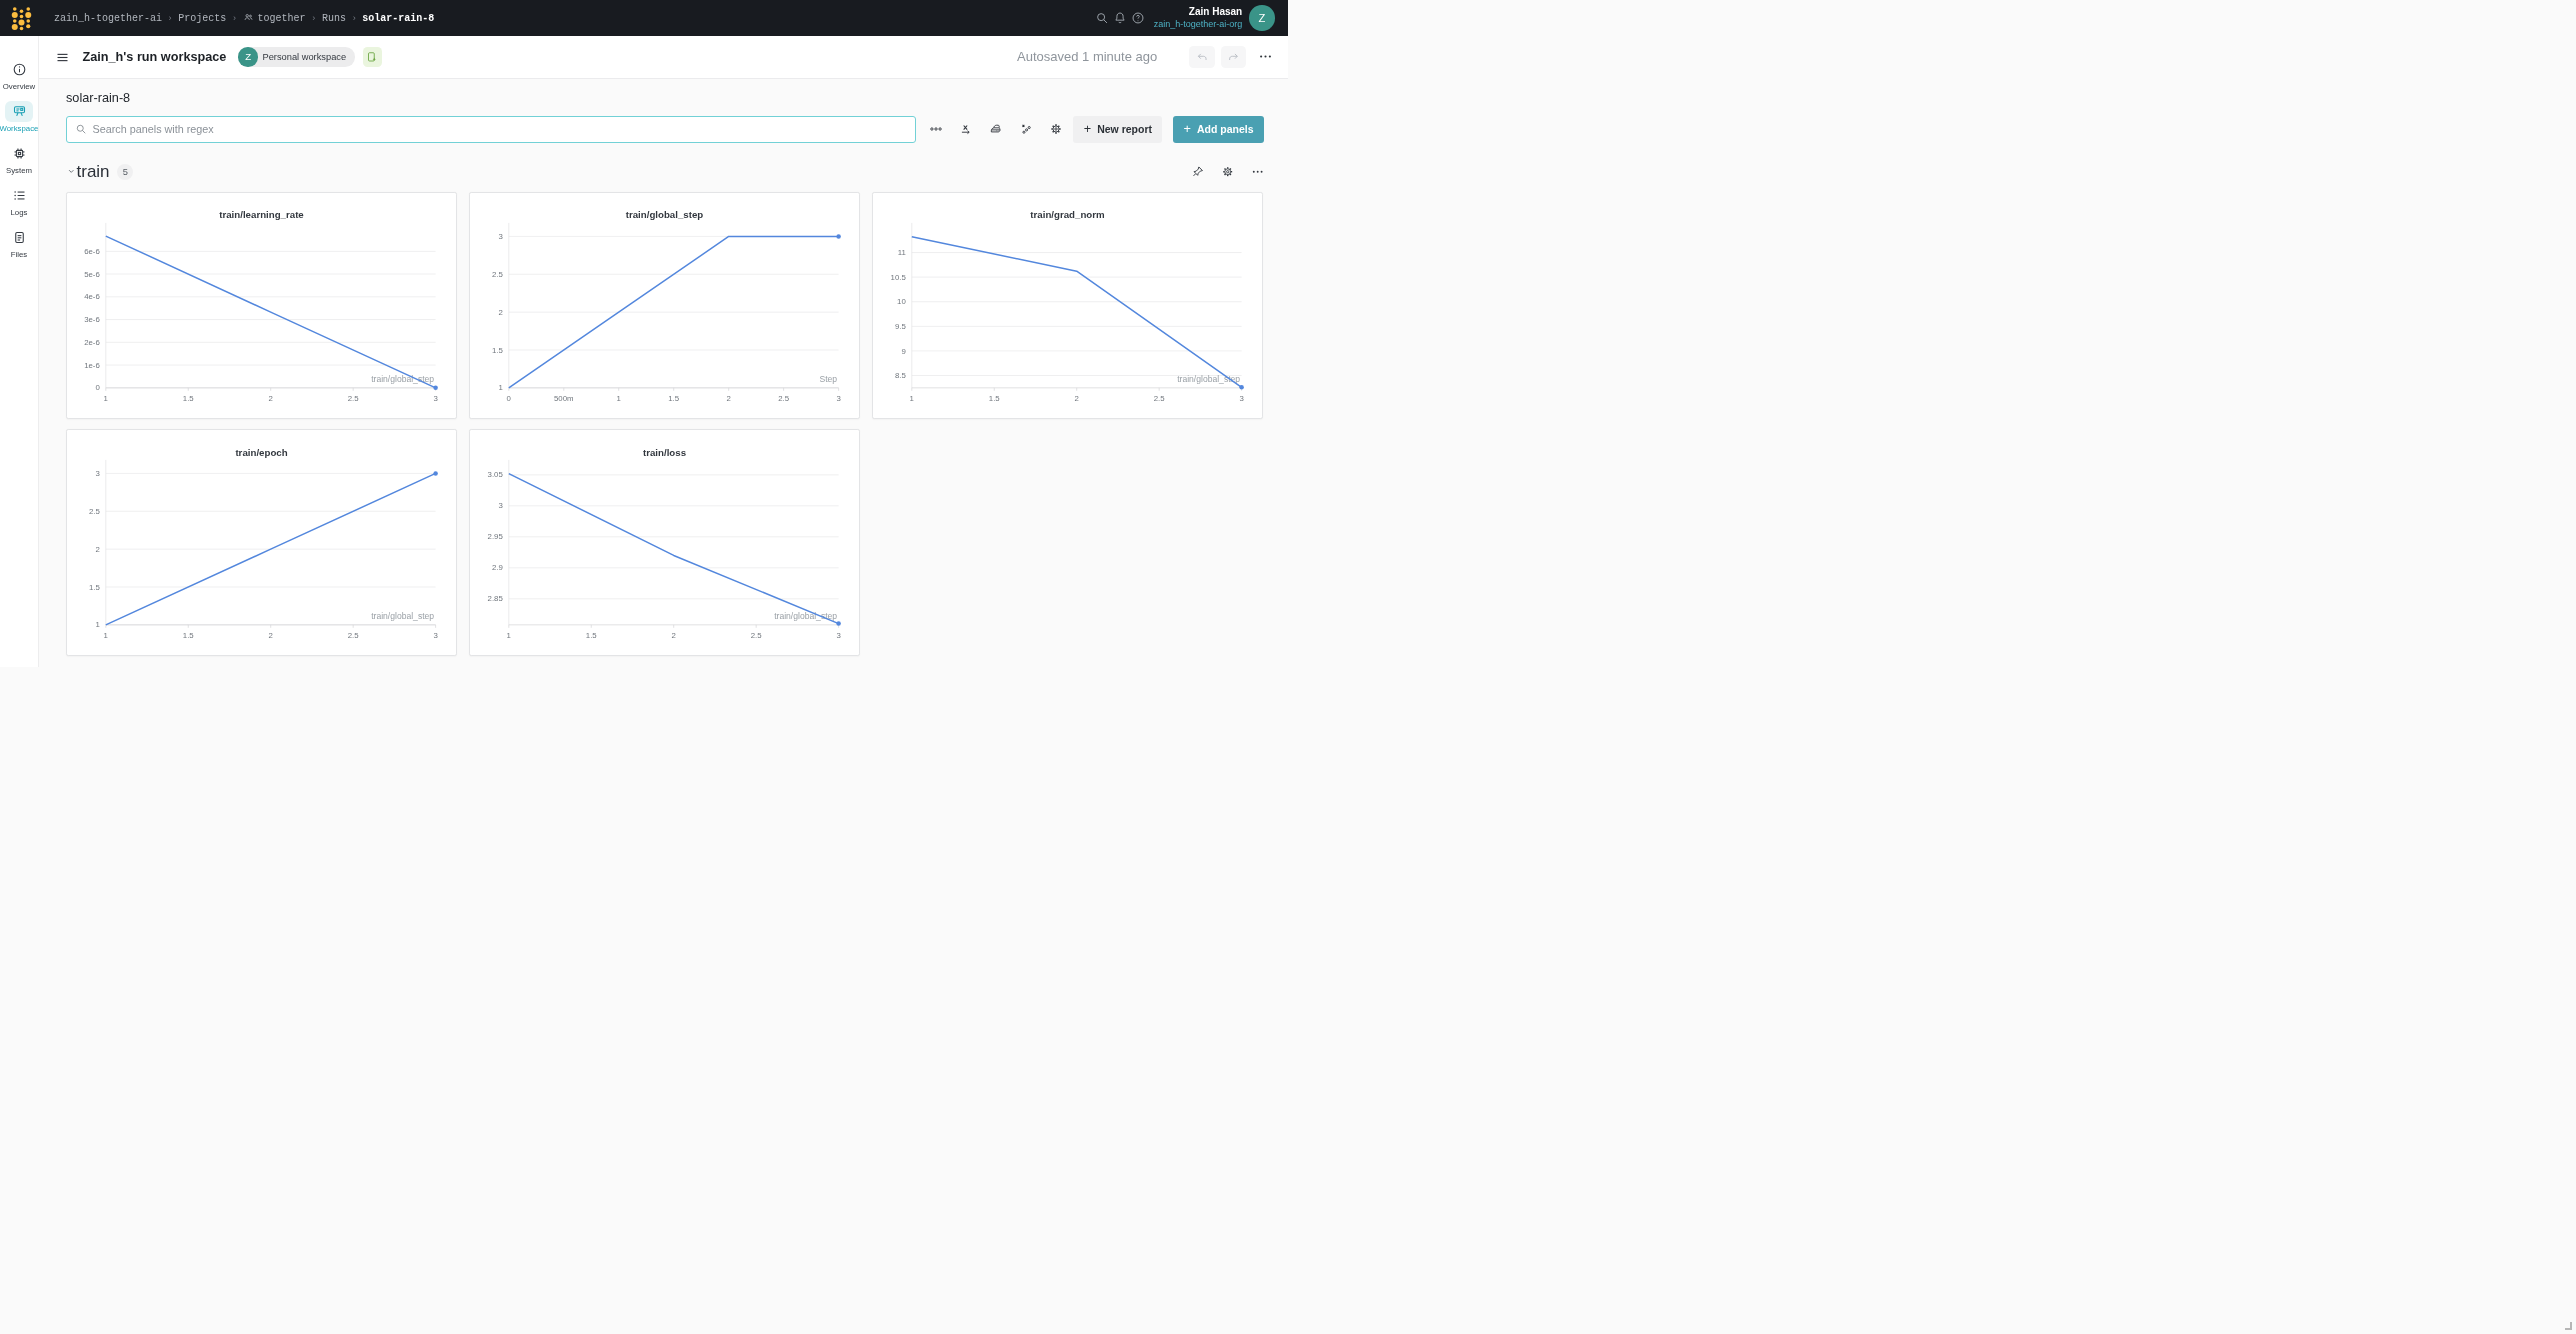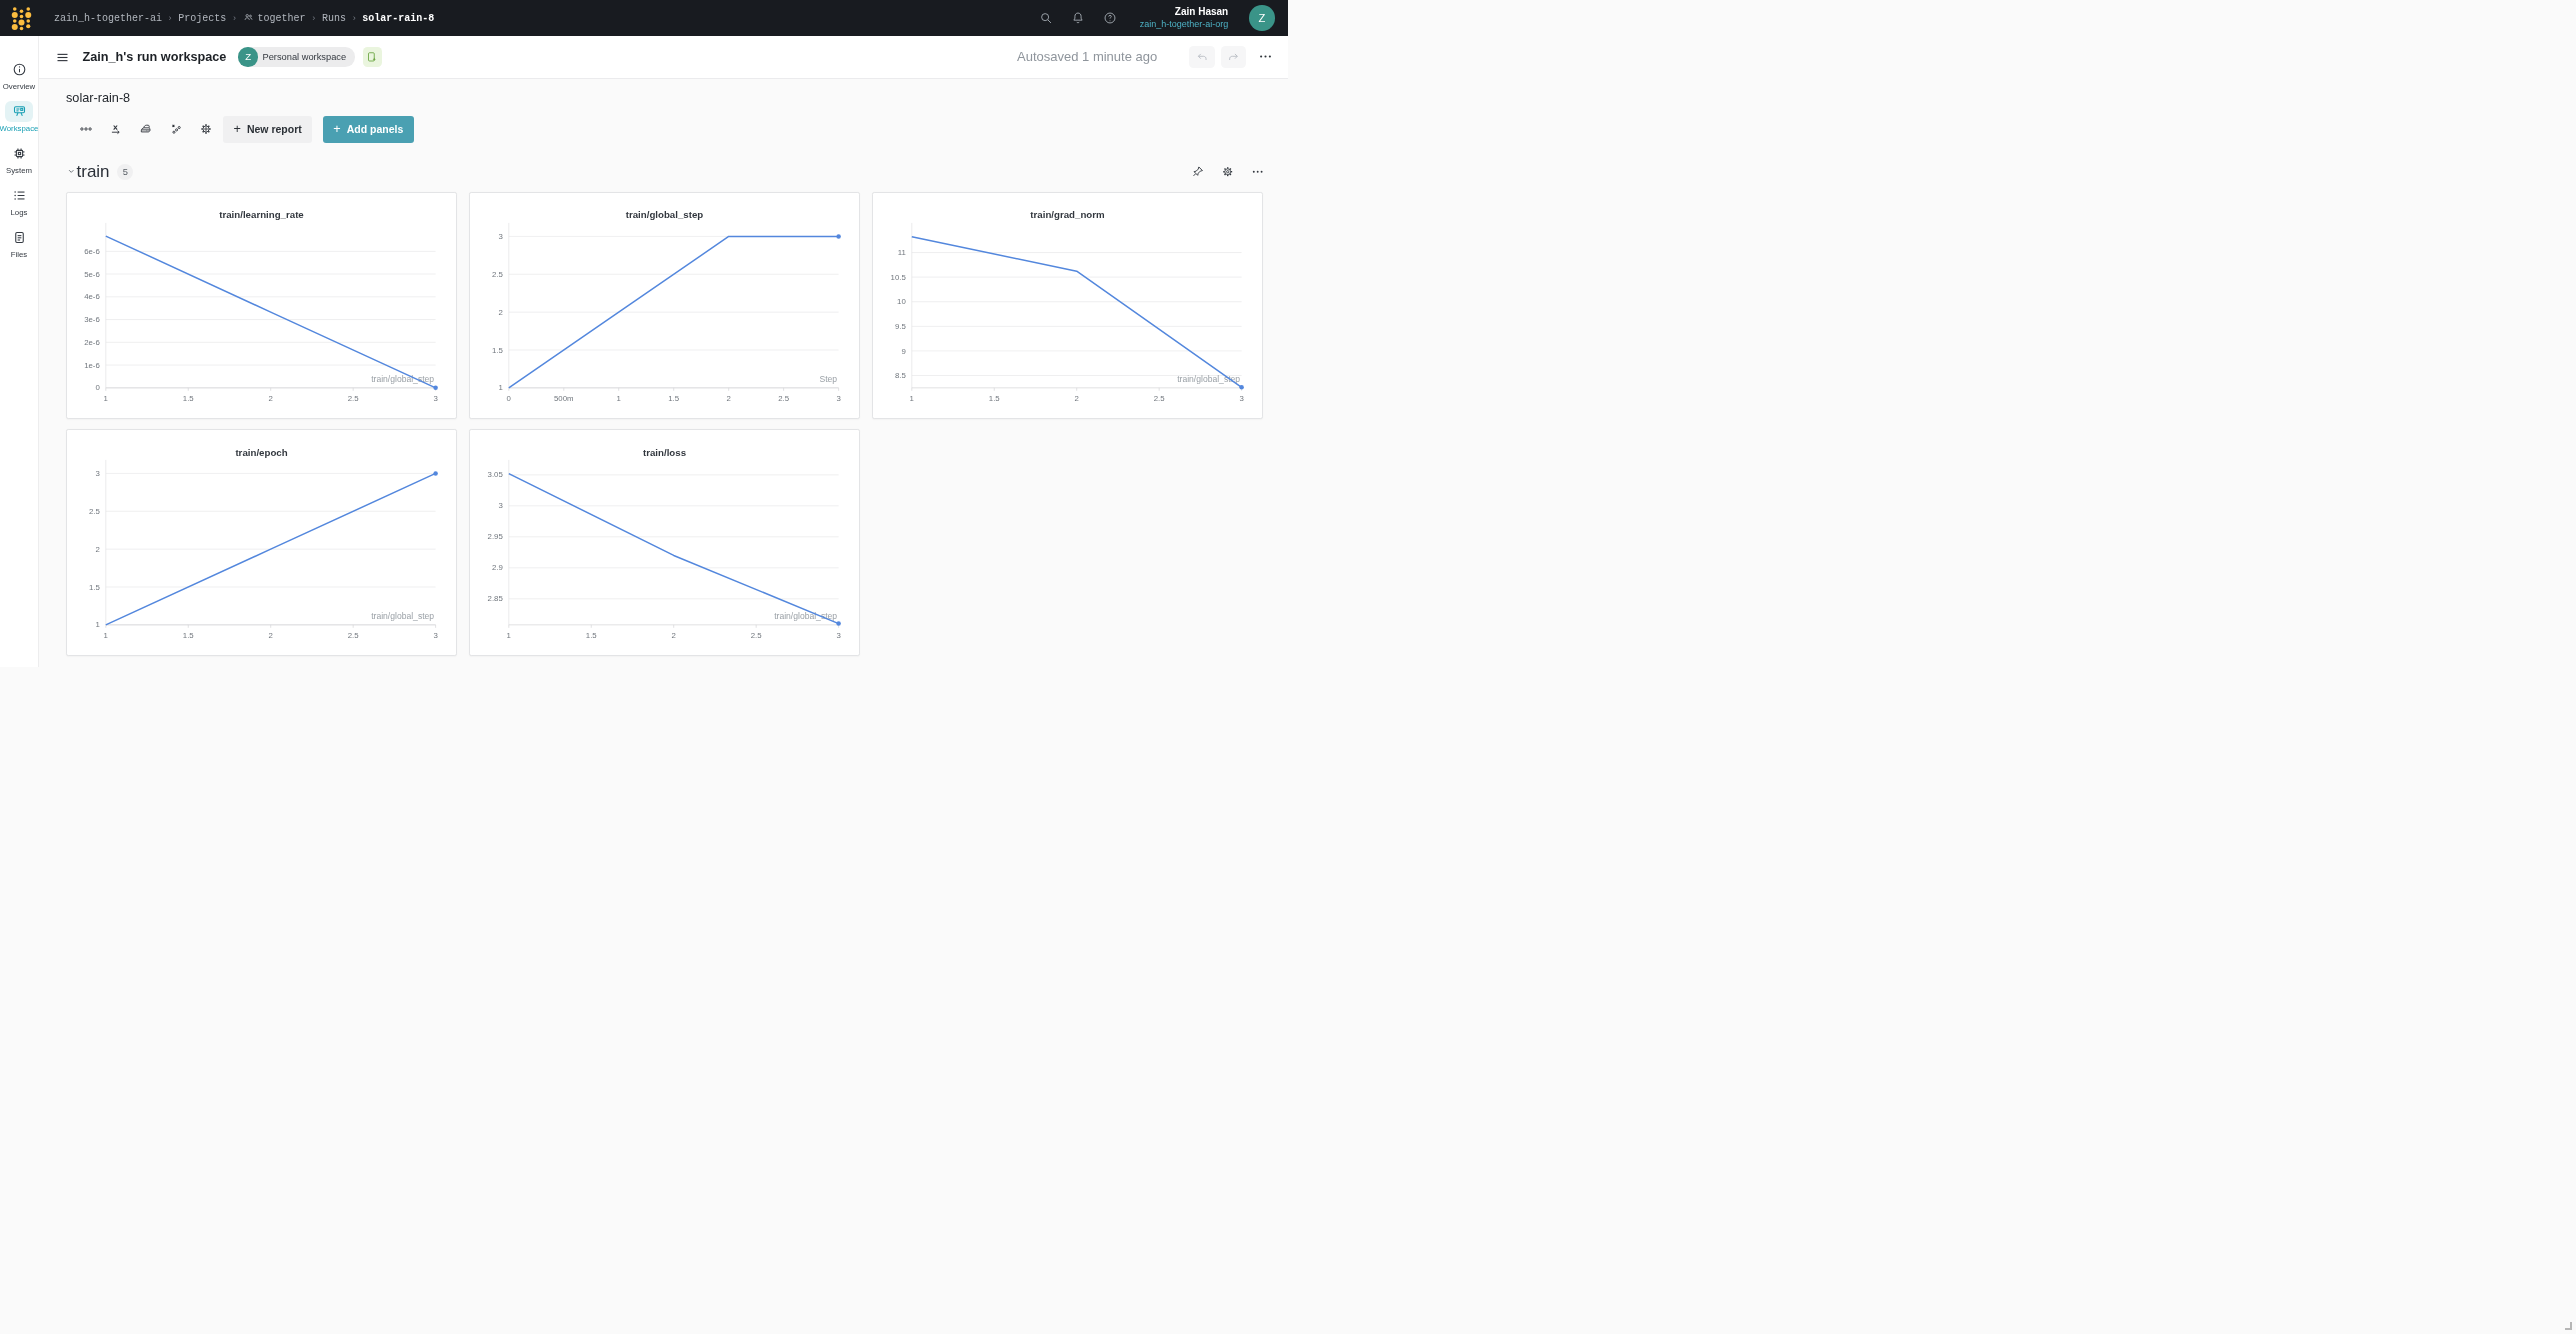--- a/index.html
+++ b/index.html
@@ -6,21 +6,21 @@
   html,body { width:1288px; height:667px; overflow:hidden; background:#fafafa;
     font-family:"Liberation Sans","DejaVu Sans",sans-serif; }
 
   
   .topnav { height:36px; background:#181b20; display:flex; align-items:center; padding:0 13.4px 0 7.5px; }
   .logo { width:27px; height:30px; flex:0 0 auto; }
   .crumbs { display:flex; align-items:center; gap:6.7px; margin-left:19.4px; font-size:10px; color:#b2b7be; }
   .crumbs .sep { color:#767c84; font-size:9px; }
   .crumbs .crumb { cursor:pointer; display:flex; align-items:center; gap:3.7px;font-family:Liberation Mono, monospace; }
   .crumbs .last { color:#ffffff; font-weight:700; }
-  .nav-right { margin-left:auto; display:flex; align-items:center; gap:18px; }
+  .nav-right { margin-left:auto; display:flex; align-items:center; gap:4px; }
   .nav-ic { width:14px; height:14px; color:#9aa1a8; cursor:pointer; }
   .userblock { text-align:right; line-height:1.25; margin-left:4.5px; cursor:pointer; }
   .userblock .uname { color:#fff; font-size:10px; font-weight:700; }
   .userblock .uorg { color:#4db1c4; font-size:9px; }
   .avatar { width:25.4px; height:25.4px; border-radius:50%; background:#3a9488; color:#fff;
     display:flex; align-items:center; justify-content:center; font-size:11.2px; margin-left:3px; cursor:pointer; }
 
   
   .shell { display:flex; height:631px; }
   .sidebar { width:39px; background:#ffffff; border-right:0.7px solid #ededee; padding-top:23px;
@@ -261,20 +261,27 @@
             <circle cx="12" cy="12" r="1.7" fill="currentColor"></circle>
             <circle cx="19" cy="12" r="1.7" fill="currentColor"></circle>
         </svg>
       </div>
     </div>
 
     <div class="content">
       <div class="runtitle">solar-rain-8</div>
 
       <div class="searchrow">
+        <div class="searchbox">
+          <svg viewBox="0 0 24 24" fill="none" stroke="currentColor" stroke-width="1.7">
+            <circle cx="10.5" cy="10.5" r="6"></circle>
+              <line x1="15" y1="15" x2="20.5" y2="20.5"></line>
+          </svg>
+          <input type="text" placeholder="Search panels with regex" style="">
+        </div>
         <div class="toolgroup">
           <div class="toolic">
             <svg viewBox="0 0 24 24" fill="none" stroke="currentColor" stroke-width="1.6">
               <circle cx="5" cy="12" r="2"></circle>
                 <circle cx="12" cy="12" r="2"></circle>
                 <circle cx="19" cy="12" r="2"></circle>
             </svg>
           </div>
           <div class="toolic">
             <svg viewBox="0 0 24 24" fill="none" stroke="currentColor" stroke-width="1.6">

